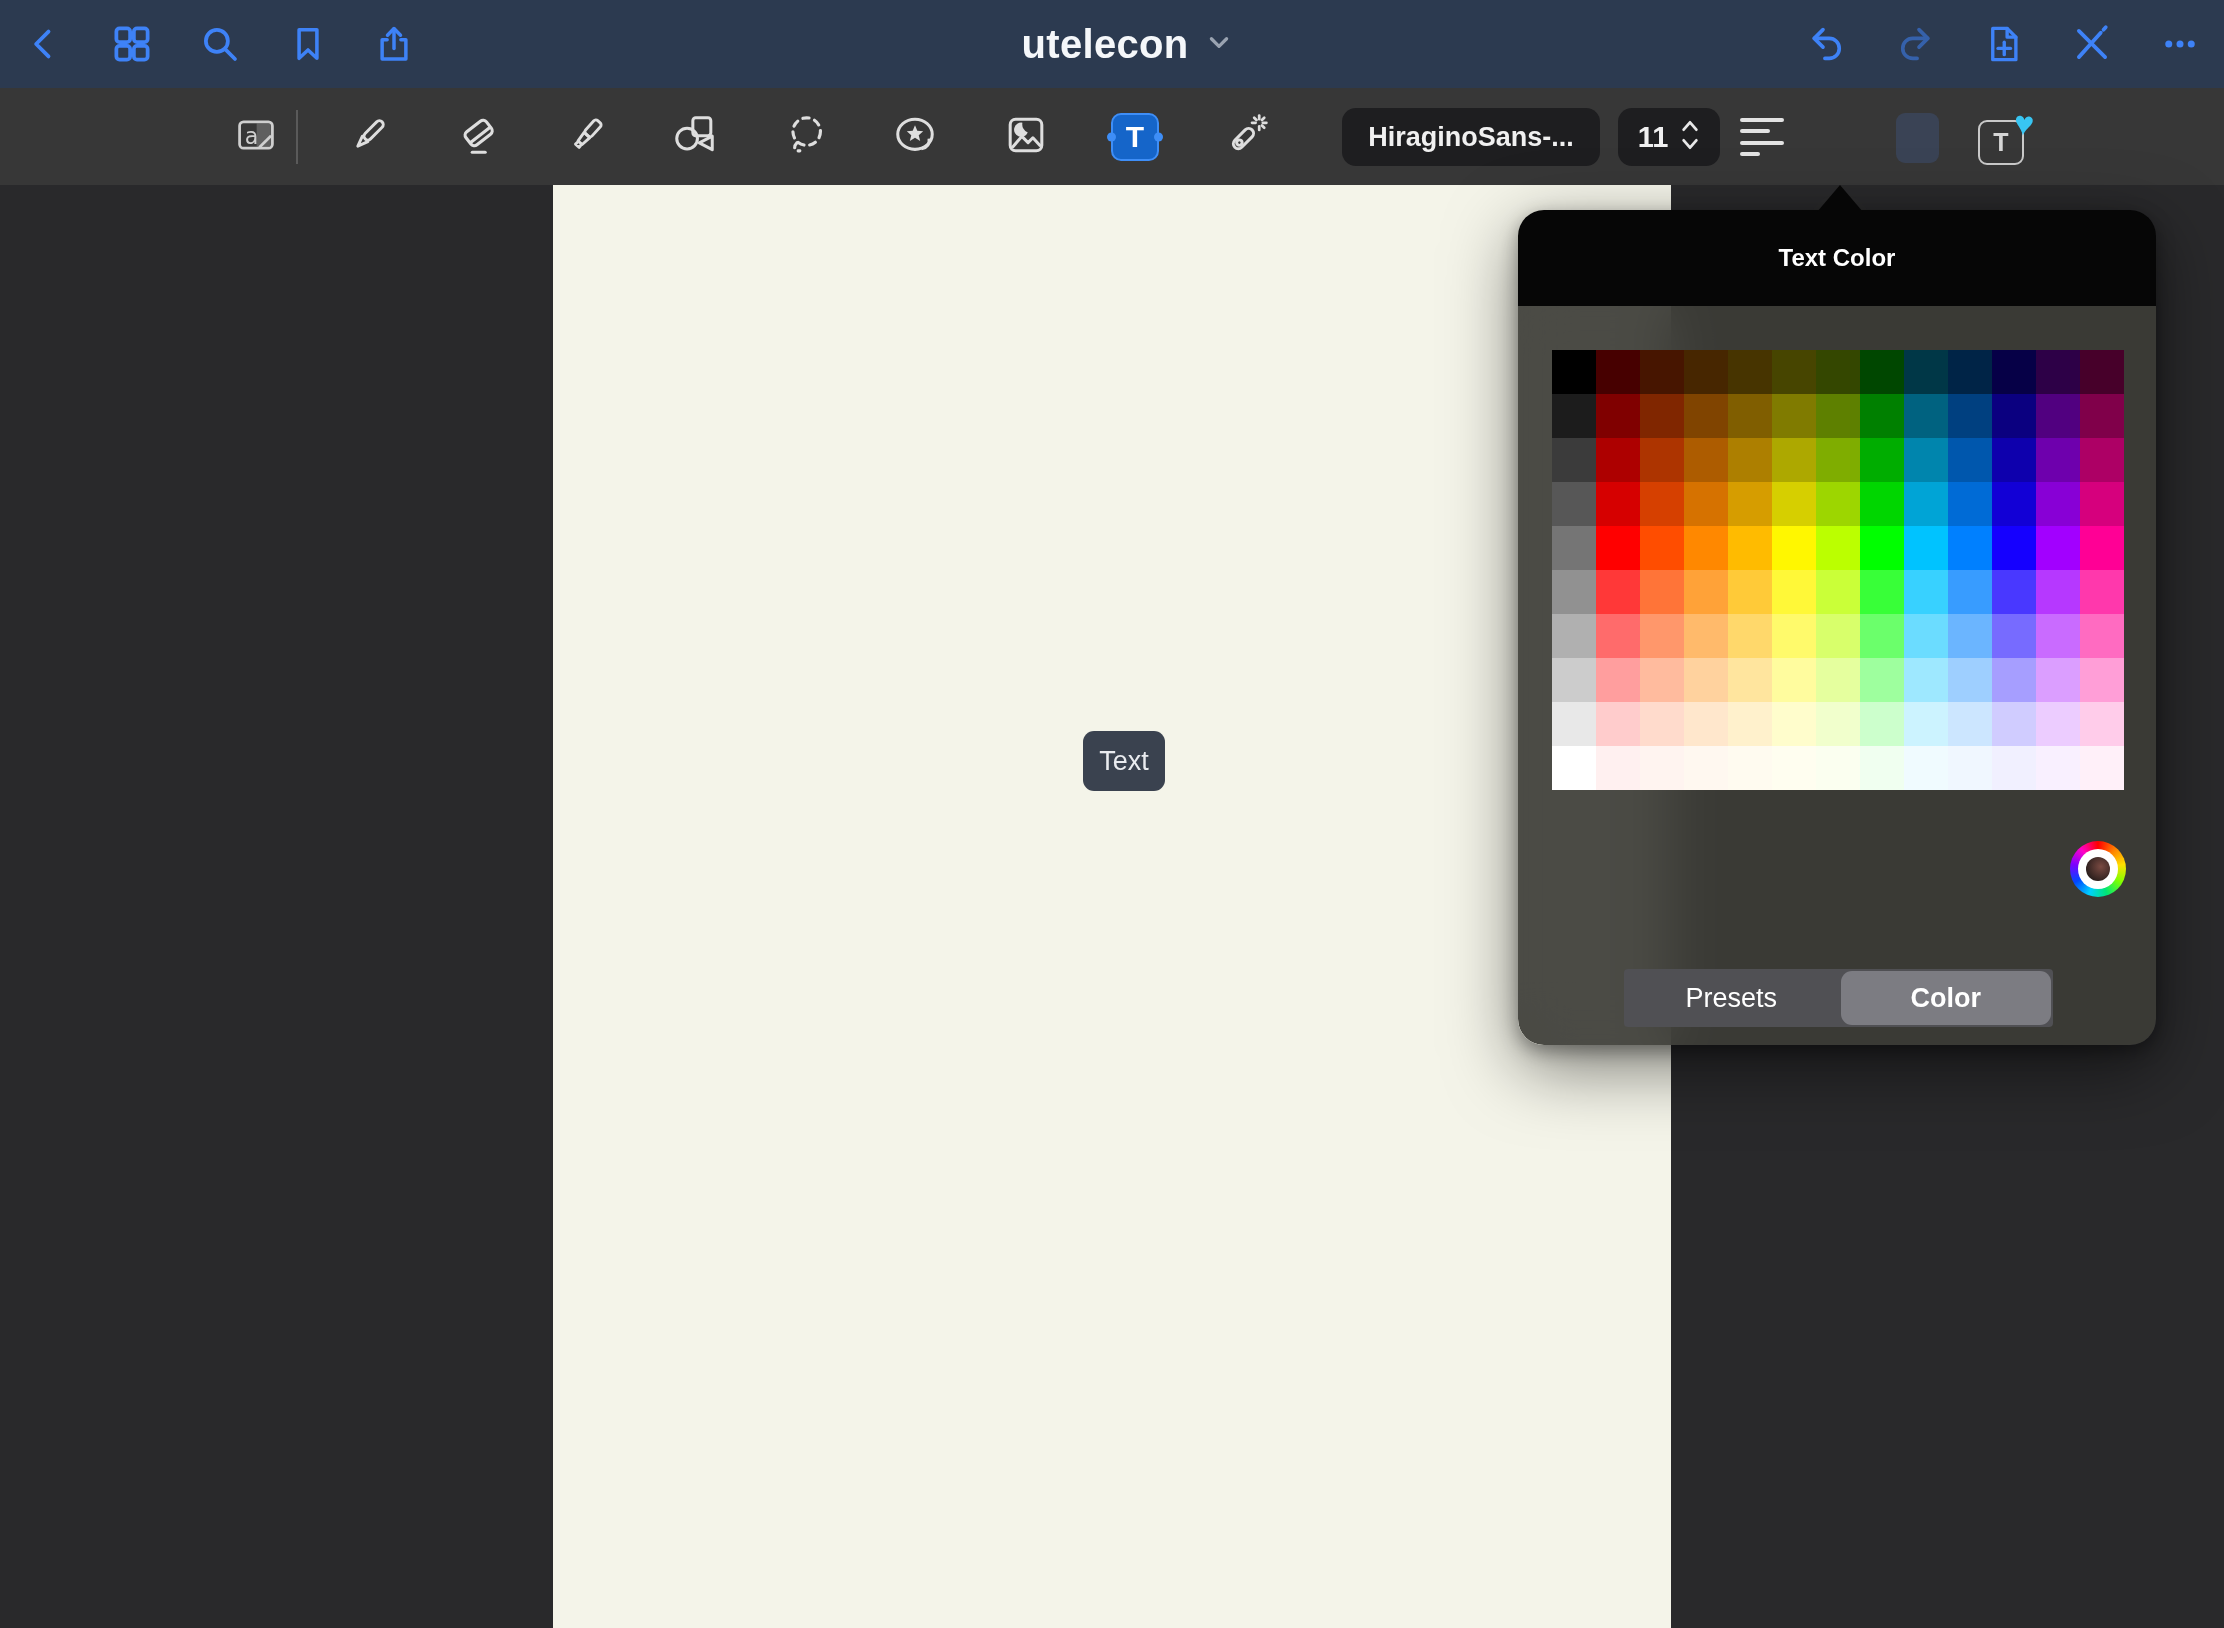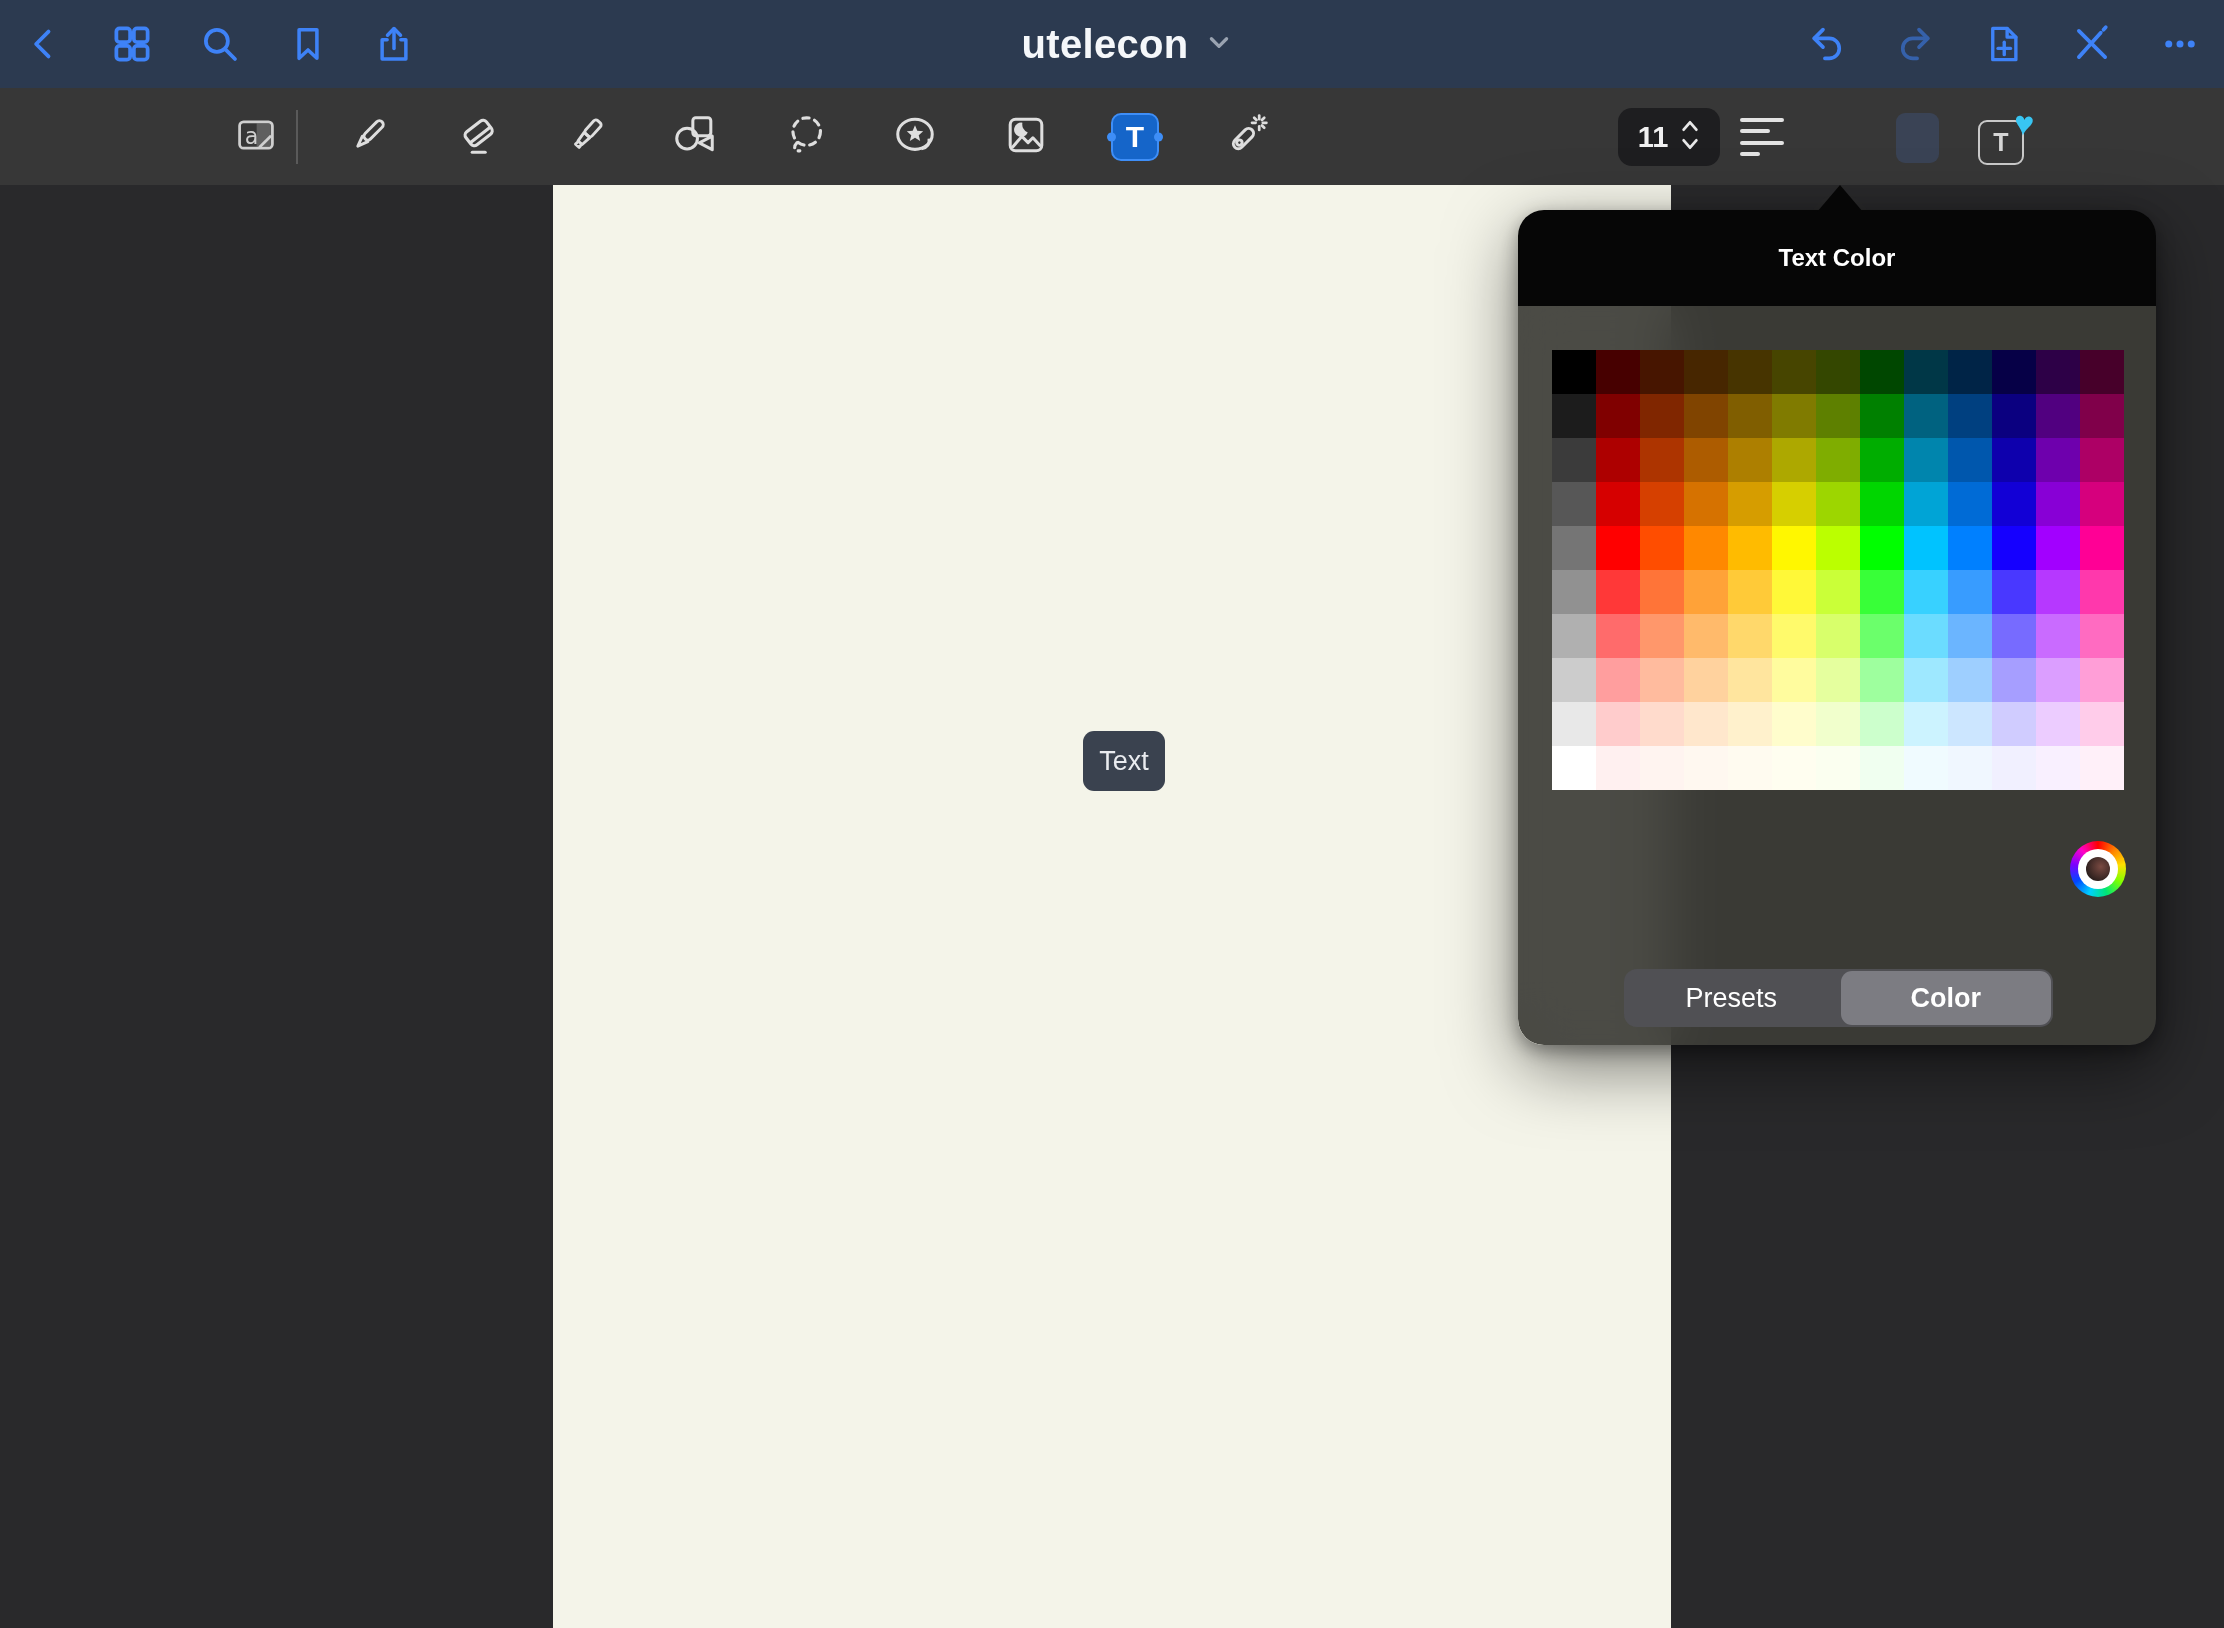--- a/index.html
+++ b/index.html
@@ -161,21 +161,21 @@
     width:40px; height:40px; border-radius:50%; background:#fff;
     display:flex; align-items:center; justify-content:center;
   }
   #wheel-btn .core {
     width:24px; height:24px; border-radius:50%;
     background:radial-gradient(circle at 62% 40%, #7a4a42, #2a1e1c 75%);
   }
 
   #segmented {
     position:absolute; left:106px; top:663px; width:429px; height:58px;
-    background:var(--segment-container-bg,#505054); border-radius:13px;
+    background:var(--segment-container-bg,#505054); border-radius:4px;
     display:flex; align-items:stretch;
   }
   #segmented .seg {
     flex:1; display:flex; align-items:center; justify-content:center;
     color:#FFF; font-size:27px; border-radius:11px; cursor:pointer; margin:2px;
   }
   #segmented .seg.selected {
     background:var(--segment-selected-bg,#7C7C82); font-weight:600;
   }
 
@@ -390,20 +390,23 @@
             <path d="M19.5 7.5 H22"></path>
             <path d="M27 7.5 H29.5"></path>
             <path d="M21 4 L22.6 5.6"></path>
             <path d="M28 11 L26.4 9.4"></path>
             <path d="M28 4 L26.4 5.6"></path>
           </g>
       </svg>
     </span>
   </div>
 
+  <div id="font-name-btn" class="pill-btn">
+    <span>HiraginoSans-...</span>
+  </div>
 
   <div id="font-size-btn" class="pill-btn">
     <span class="num">11</span>
     <span>
       <svg width="20" height="36" viewBox="0 0 18 34" fill="none" stroke="#E8E8E8" stroke-width="2.6" stroke-linecap="round" stroke-linejoin="round">
           <path d="M3 12 L9 5 L15 12"></path>
           <path d="M3 22 L9 29 L15 22"></path>
         </svg>
     </span>
   </div>

